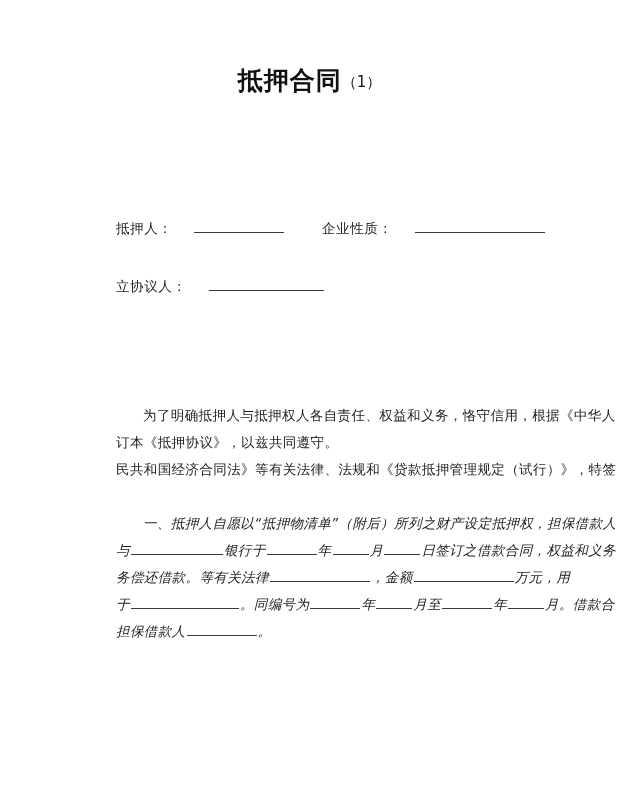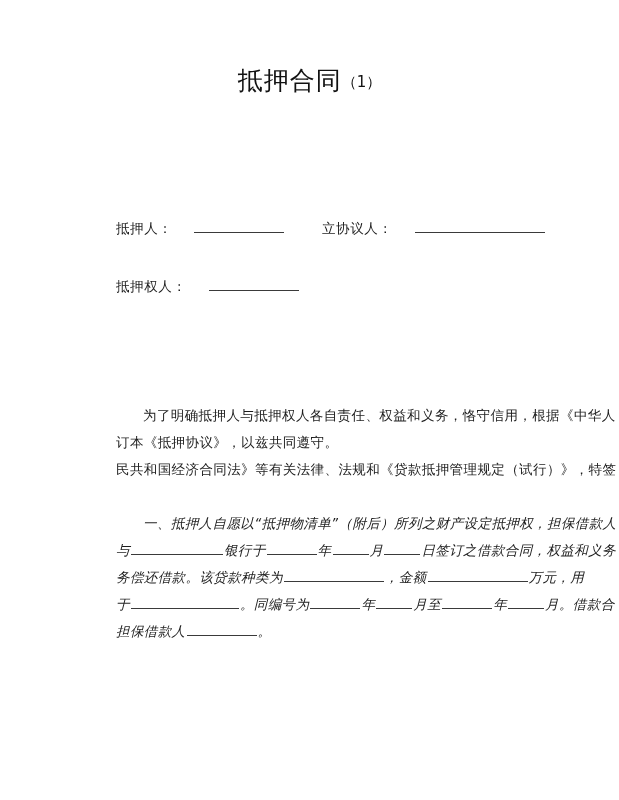--- a/index.html
+++ b/index.html
@@ -31,21 +31,21 @@
     width: 619px;
     text-align: center;
     font-size: 25px;
     font-weight: bold;
     letter-spacing: 1px;
     color: #111111;
     white-space: nowrap;
   }
   .doc-title .title-main {
     font-size: 25px;
-    font-weight: normal;
+    font-weight: bold;
     text-align: center;
   }
   .doc-title .title-suffix {
     font-size: 15px;
     font-weight: normal;
     letter-spacing: 0;
     position: relative;
     top: -2px;
   }
 
@@ -138,49 +138,51 @@
   </div>
 
   <div class="form-block">
 
     <div class="form-row">
       <div class="field col-left">
         <span class="field-label">抵押人：</span>
         <span class="field-rule rule-w90"></span>
       </div>
       <div class="field col-right">
-        <span class="field-label">立协议人：</span>
+        <span class="field-label">企业性质：</span>
         <span class="field-rule rule-w130"></span>
       </div>
     </div>
 
+    <div class="form-row">
+      <div class="field col-left">
+        <span class="field-label">立协议人：</span>
+        <span class="field-rule rule-w115"></span>
+      </div>
+    </div>
 
     <div class="form-row">
-      <div class="field col-left">
-        <span class="field-label">抵押权人：</span>
-        <span class="field-rule rule-w90"></span>
-      </div>
     </div>
 
   </div>
 
   <div class="body-block">
 
     <p class="para">
       <span class="pline indent">为了明确抵押人与抵押权人各自责任、权益和义务，恪守信用，根据《中华人</span>
       <span class="pline">订本《抵押协议》，以兹共同遵守。</span>
       <span class="pline">民共和国经济合同法》等有关法律、法规和《贷款抵押管理规定（试行）》，特签</span>
     </p>
 
     <p class="para">
       <span class="pline indent">一、抵押人自愿以“抵押物清单”（附后）所列之财产设定抵押权，担保借款人</span>
 
       <span class="pline"><span>与</span><span class="blank bl-92"></span><span>银行于</span><span class="blank bl-50"></span><span>年</span><span class="blank bl-36"></span><span>月</span><span class="blank bl-36"></span><span>日签订之借款合同，权益和义务</span></span>
 
-      <span class="pline"><span>务偿还借款。该贷款种类为</span><span class="blank bl-100"></span><span>，金额</span><span class="blank bl-100"></span><span>万元，用</span></span>
+      <span class="pline"><span>务偿还借款。等有关法律</span><span class="blank bl-100"></span><span>，金额</span><span class="blank bl-100"></span><span>万元，用</span></span>
 
       <span class="pline"><span>于</span><span class="blank bl-108"></span><span>。同编号为</span><span class="blank bl-50"></span><span>年</span><span class="blank bl-36"></span><span>月至</span><span class="blank bl-50"></span><span>年</span><span class="blank bl-36"></span><span>月。借款合</span></span>
 
       <span class="pline"><span>担保借款人</span><span class="blank bl-70"></span><span>。</span></span>
     </p>
 
   </div>
 
 </div>
 

